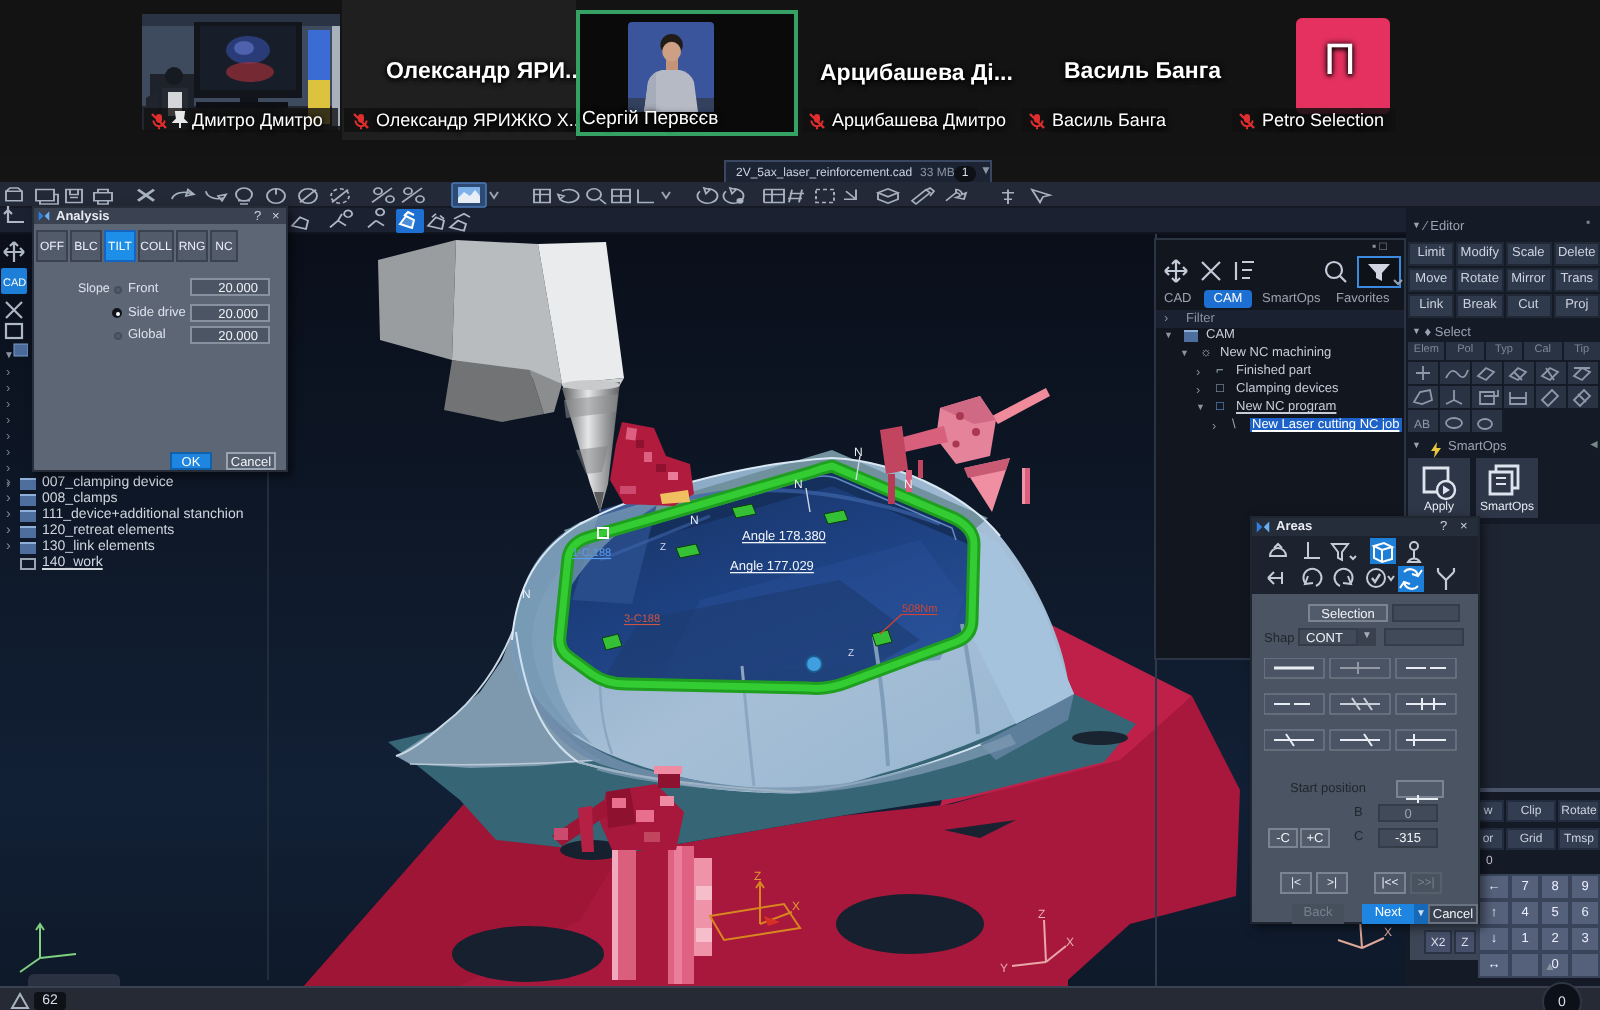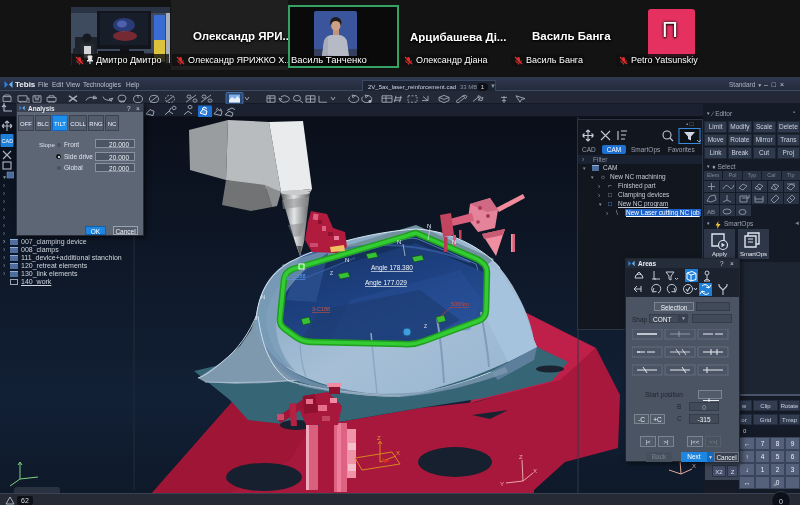--- a/index.html
+++ b/index.html
@@ -67,65 +67,51 @@
     <svg class="abs" style="left:314px;top:11px;" width="43" height="45" viewBox="0 0 43 45">
       <rect width="43" height="45" rx="2" fill="#3a559c"></rect>
       <rect x="0" y="38" width="43" height="7" fill="#33415e"></rect>
       <path d="M8 45 L10 30 Q12 25 17 24 L26 24 Q31 25 33 30 L35 45 Z" fill="#b5bac5"></path>
       <path d="M8 45 L10 30 Q11 27 14 25 L14 45 Z" fill="#a6acb9"></path>
       <rect x="19" y="18" width="6" height="6" fill="#c39477"></rect>
       <ellipse cx="21.8" cy="11.5" rx="5.6" ry="5.5" fill="#221c18"></ellipse>
       <ellipse cx="21.8" cy="14.8" rx="4.7" ry="4.9" fill="#cda085"></ellipse>
       <path d="M17.1 13.5 q0.3 -4.5 4.7 -4.5 q4.4 0 4.7 4.5 l0.5 -1.5 q-0.5 -5 -5.2 -5 q-4.7 0 -5.2 5 z" fill="#221c18"></path>
     </svg>
-    <div class="lbl" style="left:291px;top:54px;font-size:9.5px;">Василь Танченко</div>
+    <div class="lbl" style="left:291px;top:54px;font-size:9.5px;">Сергій Первєєв</div>
 
     <div class="lbl" style="left:410px;top:31px;font-size:11.5px;font-weight:bold;">Арцибашева  Ді...</div>
     <div class="abs" style="left:401px;top:54px;width:88px;height:12px;background:rgba(16,16,16,0.85);border-radius:2px;"></div>
     <svg class="abs" style="left:404px;top:56px;" width="9" height="9" viewBox="0 0 9 9">
       <rect x="3" y="1" width="3" height="4.4" rx="1.5" fill="#e02d2d"></rect>
       <path d="M1.7 4.3 a2.8 2.8 0 0 0 5.6 0 M4.5 7.1 V 8.6" stroke="#e02d2d" stroke-width="1" fill="none"></path>
       <line x1="1" y1="1" x2="8" y2="8" stroke="#e02d2d" stroke-width="1.2"></line>
     </svg>
-    <div class="lbl" style="left:416px;top:55px;font-size:9px;">Олександр Діана</div>
+    <div class="lbl" style="left:416px;top:55px;font-size:9px;">Арцибашева Дмитро</div>
 
     <div class="lbl" style="left:532px;top:30px;font-size:11.5px;font-weight:bold;">Василь Банга</div>
     <div class="abs" style="left:511px;top:54px;width:73px;height:12px;background:rgba(16,16,16,0.85);border-radius:2px;"></div>
     <svg class="abs" style="left:514px;top:56px;" width="9" height="9" viewBox="0 0 9 9">
       <rect x="3" y="1" width="3" height="4.4" rx="1.5" fill="#e02d2d"></rect>
       <path d="M1.7 4.3 a2.8 2.8 0 0 0 5.6 0 M4.5 7.1 V 8.6" stroke="#e02d2d" stroke-width="1" fill="none"></path>
       <line x1="1" y1="1" x2="8" y2="8" stroke="#e02d2d" stroke-width="1.2"></line>
     </svg>
     <div class="lbl" style="left:526px;top:55px;font-size:9px;">Василь Банга</div>
 
     <div class="abs" style="left:648px;top:9px;width:47px;height:48px;background:#e5315f;border-radius:3px;"></div>
     <div class="lbl" style="left:662px;top:17px;font-size:22px;">П</div>
     <div class="abs" style="left:616px;top:54px;width:82px;height:12px;background:rgba(16,16,16,0.85);border-radius:2px;"></div>
     <svg class="abs" style="left:619px;top:56px;" width="9" height="9" viewBox="0 0 9 9">
       <rect x="3" y="1" width="3" height="4.4" rx="1.5" fill="#e02d2d"></rect>
       <path d="M1.7 4.3 a2.8 2.8 0 0 0 5.6 0 M4.5 7.1 V 8.6" stroke="#e02d2d" stroke-width="1" fill="none"></path>
       <line x1="1" y1="1" x2="8" y2="8" stroke="#e02d2d" stroke-width="1.2"></line>
     </svg>
-    <div class="lbl" style="left:631px;top:55px;font-size:9px;">Petro Yatsunskiy</div>
-  </div>
-
-  <div class="abs" style="left:0;top:77px;width:800px;height:14px;background:linear-gradient(#303850,#242b3c);border-bottom:1px solid #3d4a66;">
-    <svg class="abs" style="left:4px;top:3px;" width="9" height="9" viewBox="0 0 9 9">
-      <path d="M0.5 1 L4 4.5 L0.5 8 Z" fill="#2f7fe0"></path>
-      <path d="M8.5 1 L5 4.5 L8.5 8 Z" fill="#6ab0f0"></path>
-    </svg>
-    <div class="abs" style="left:15px;top:2.5px;font-size:8px;font-weight:bold;color:#f0f3f7;">Tebis</div>
-    <div class="abs" style="left:38px;top:4px;font-size:6.5px;color:#b9c1ce;">File</div>
-    <div class="abs" style="left:52px;top:4px;font-size:6.5px;color:#b9c1ce;">Edit</div>
-    <div class="abs" style="left:66px;top:4px;font-size:6.5px;color:#b9c1ce;">View</div>
-    <div class="abs" style="left:83px;top:4px;font-size:6.5px;color:#b9c1ce;">Technologies</div>
-    <div class="abs" style="left:126px;top:4px;font-size:6.5px;color:#b9c1ce;">Help</div>
-    <div class="abs" style="left:729px;top:4px;font-size:6.5px;color:#aab3c0;">Standard <span style="font-size:5px;">▼</span></div>
-    <div class="abs" style="left:764px;top:3.5px;font-size:7px;color:#c6cdd8;">–&nbsp;&nbsp;□&nbsp;&nbsp;×</div>
-  </div>
+    <div class="lbl" style="left:631px;top:55px;font-size:9px;">Petro Selection</div>
+  </div>
+
 
   <div class="abs" style="left:362px;top:80px;width:134px;height:11px;background:#1c2332;border:1px solid #3a4763;border-bottom:none;">
     <div class="abs" style="left:5px;top:2.5px;font-size:6px;color:#cdd4e0;">2V_5ax_laser_reinforcement.cad</div>
     <div class="abs" style="left:97px;top:2.5px;font-size:6px;color:#8a93a2;">33 MB</div>
     <div class="abs" style="left:114px;top:1.5px;width:11px;height:8px;background:#0d1015;border-radius:4px;color:#dde;font-size:6px;text-align:center;line-height:8px;">1</div>
     <div class="abs" style="left:127px;top:2px;font-size:6px;color:#8a93a2;">▼</div>
   </div>
 
   <div class="abs" id="tb1" style="left:0;top:91px;width:800px;height:13px;background:#232936;border-bottom:1px solid #141923;">
     <svg width="800" height="13" viewBox="0 0 800 13">

